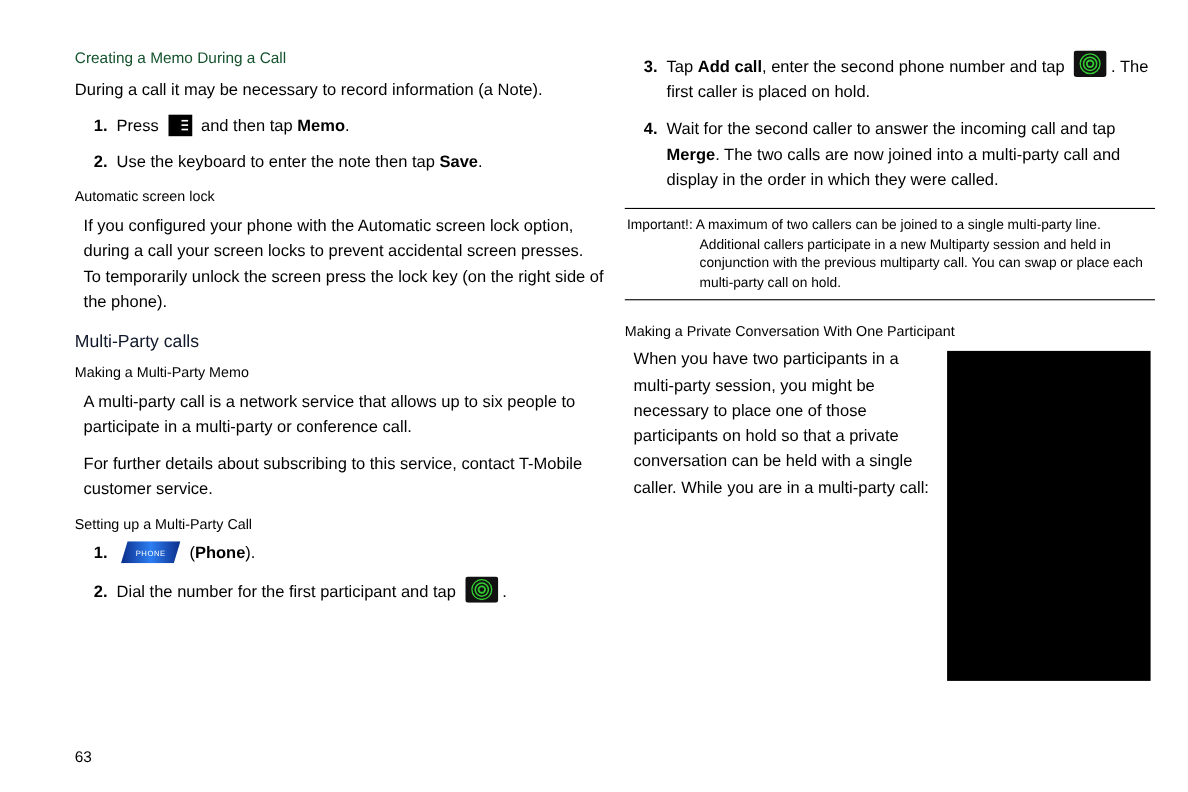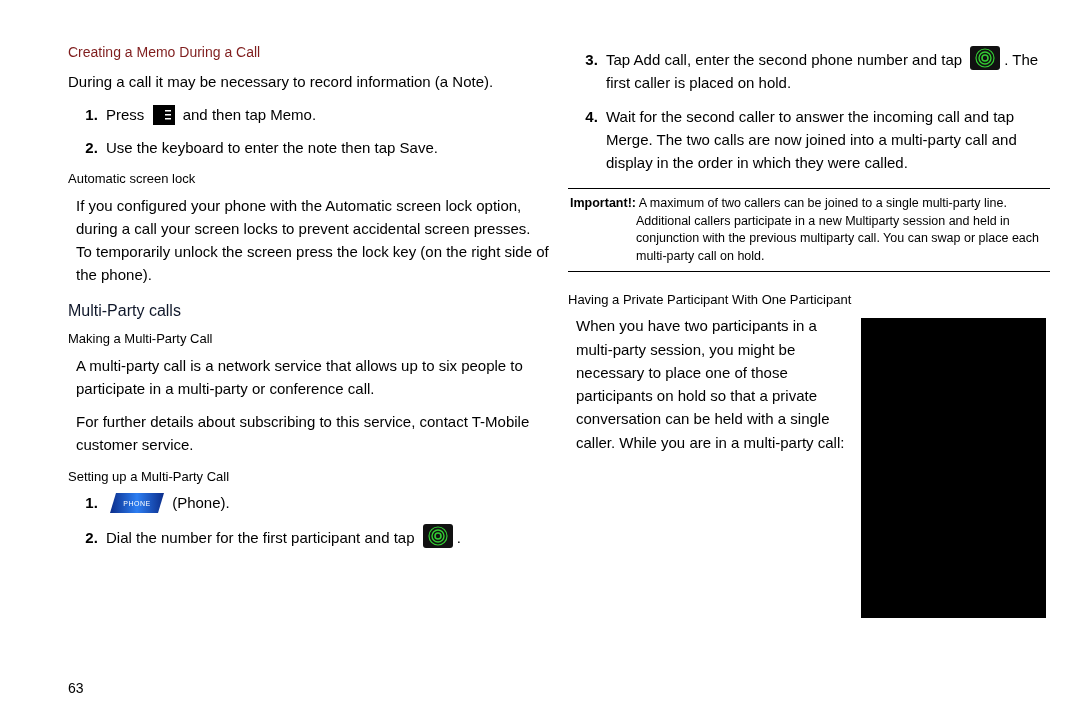--- a/index.html
+++ b/index.html
@@ -18,21 +18,21 @@
     box-sizing: border-box;
     padding: 42px 30px 20px 68px;
     display: flex;
     flex-direction: row;
     gap: 18px;
   }
   .col {
     flex: 1 1 0;
   }
   .link-head {
-    color: #7f1d1d;
+    color: #14532d;
     font-size: 14px;
     margin: 0 0 6px 0;
   }
   .sublink {
     color: #000000;
     font-size: 13px;
     margin: 6px 0 4px 0;
   }
   .section-head {
     color: #0f172a;
@@ -49,36 +49,36 @@
     margin: 4px 0 8px 16px;
     padding-left: 18px;
   }
   ol.steps li {
     padding-left: 4px;
     margin-bottom: 10px;
   }
   ol.steps li::marker {
     font-weight: bold;
   }
-  .b { font-weight: normal; }
+  .b { font-weight: bold; }
   .page-num {
     position: absolute;
     left: 68px;
     bottom: 20px;
     font-size: 14px;
   }
   .note-box {
     border-top: 1px solid #000;
     border-bottom: 1px solid #000;
     padding: 6px 2px 6px 2px;
     font-size: 12.5px;
     line-height: 1.4;
     margin: 14px 0 18px 0;
   }
-  .note-box .nlabel { font-weight: bold; }
+  .note-box .nlabel { font-weight: normal; }
   .note-hang {
     display: block;
     padding-left: 66px;
     text-indent: -66px;
   }
   .wrap-block {
     float: right;
     width: 185px;
     height: 300px;
     background: #000;
@@ -109,21 +109,21 @@
             </svg></span><span> and then tap </span><span class="b">Memo</span><span>.</span>
       </li>
       <li>
         <span>Use the keyboard to enter the note then tap </span><span class="b">Save</span><span>.</span>
       </li>
     </ol>
     <div class="sublink">Automatic screen lock</div>
     <p class="ind">If you configured your phone with the Automatic screen lock option, during a call your screen locks to prevent accidental screen presses. To temporarily unlock the screen press the lock key (on the right side of the phone).</p>
 
     <div class="section-head">Multi-Party calls</div>
-    <div class="sublink">Making a Multi-Party Call</div>
+    <div class="sublink">Making a Multi-Party Memo</div>
     <p class="ind">A multi-party call is a network service that allows up to six people to participate in a multi-party or conference call.</p>
     <p class="ind">For further details about subscribing to this service, contact T-Mobile customer service.</p>
 
     <div class="sublink">Setting up a Multi-Party Call</div>
     <ol class="steps">
       <li>
         <span class="icon"><svg width="54" height="20">
               <defs>
                 <linearGradient id="pg" x1="0" y1="0" x2="1" y2="0">
                   <stop offset="0%" stop-color="#0b2d8a"></stop>
@@ -158,21 +158,21 @@
       </li>
       <li>
         <span>Wait for the second caller to answer the incoming call and tap </span><span class="b">Merge</span><span>. The two calls are now joined into a multi-party call and display in the order in which they were called.</span>
       </li>
     </ol>
 
     <div class="note-box">
       <span class="note-hang"><span class="nlabel">Important!:</span><span> A maximum of two callers can be joined to a single multi-party line. Additional callers participate in a new Multiparty session and held in conjunction with the previous multiparty call. You can swap or place each multi-party call on hold.</span></span>
     </div>
 
-    <div class="sublink">Having a Private Participant With One Participant</div>
+    <div class="sublink">Making a Private Conversation With One Participant</div>
 
     <div class="col2-text">
       <div class="wrap-block"></div>
       <p class="ind" style="margin-top:4px;">When you have two participants in a multi-party session, you might be necessary to place one of those participants on hold so that a private conversation can be held with a single caller. While you are in a multi-party call:</p>
     </div>
   </div>
 </div>
 
 <div class="page-num">63</div>
 

